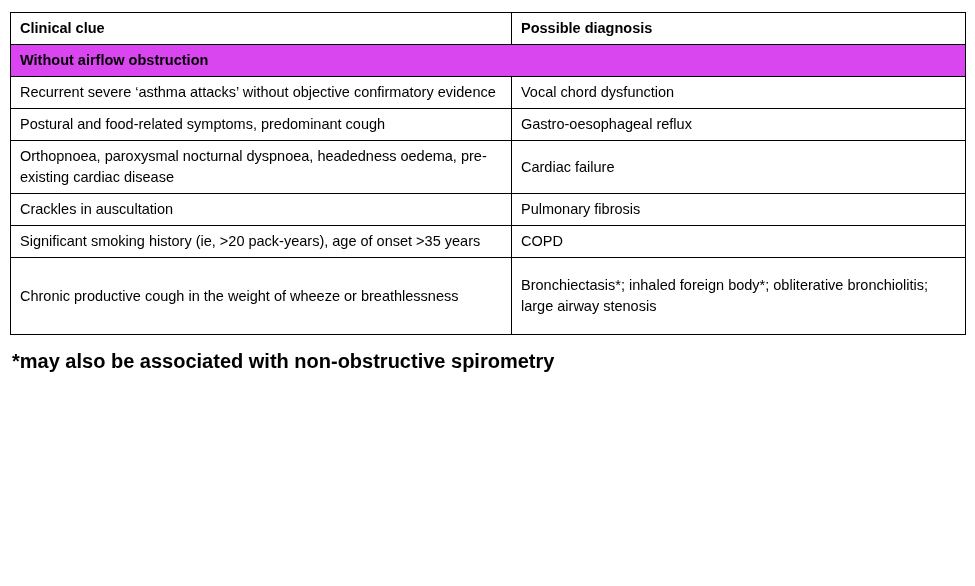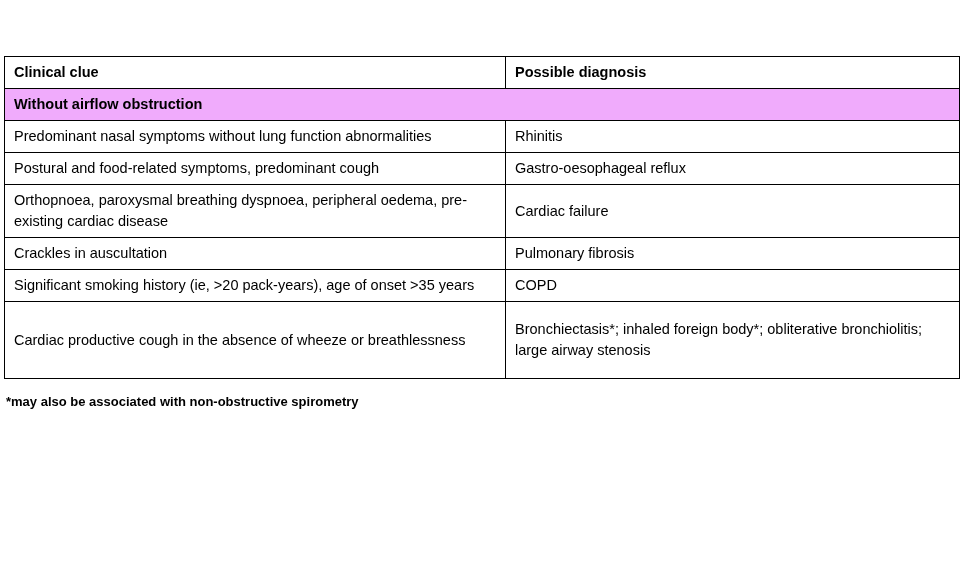--- a/index.html
+++ b/index.html
@@ -6,49 +6,48 @@
   html, body { margin: 0; padding: 0; background: #ffffff; }
   body {
     font-family: "Liberation Sans", sans-serif;
     color: #000;
     width: 975px;
     height: 586px;
   }
   .page {
     width: 975px;
     height: 528px;
-    padding: 12px 10px 0 4px;
-    margin-top: 44px;
+    padding: 12px 10px 0 10px;
   }
   table.clue-table {
     border-collapse: collapse;
     width: 955px;
     table-layout: fixed;
   }
   col.c1 { width: 501px; }
   col.c2 { width: 454px; }
   th, td {
     border: 1.5px solid #000;
     padding: 5px 9px;
     font-size: 14.5px;
     line-height: 1.45;
     text-align: left;
     vertical-align: middle;
     font-weight: normal;
     overflow-wrap: break-word;
   }
   th { font-weight: bold; }
   tr.section td {
-    background: #f0abfc;
+    background: #d946ef;
     font-weight: bold;
   }
   tr.tall td { padding-top: 17px; padding-bottom: 17px; }
   .footnote {
     font-weight: bold;
-    font-size: 13px;
+    font-size: 20px;
     margin-top: 15px;
     padding-left: 2px;
   }
 </style>
 </head>
 <body>
 
 <div class="page">
   <table class="clue-table">
     <colgroup>
@@ -59,42 +58,42 @@
       <tr>
         <th>Clinical clue</th>
         <th>Possible diagnosis</th>
       </tr>
 
       <tr class="section">
         <td colspan="2">Without airflow obstruction</td>
       </tr>
 
       <tr>
-        <td>Predominant nasal symptoms without lung function abnormalities</td>
-        <td>Rhinitis</td>
+        <td>Recurrent severe ‘asthma attacks’ without objective confirmatory evidence</td>
+        <td>Vocal chord dysfunction</td>
       </tr>
       <tr>
         <td>Postural and food-related symptoms, predominant cough</td>
         <td>Gastro-oesophageal reflux</td>
       </tr>
       <tr>
-        <td>Orthopnoea, paroxysmal breathing dyspnoea, peripheral oedema, pre-existing cardiac disease</td>
+        <td>Orthopnoea, paroxysmal nocturnal dyspnoea, headedness oedema, pre-existing cardiac disease</td>
         <td>Cardiac failure</td>
       </tr>
       <tr>
         <td>Crackles in auscultation</td>
         <td>Pulmonary fibrosis</td>
       </tr>
 
 
       <tr>
         <td>Significant smoking history (ie, &gt;20 pack-years), age of onset &gt;35 years</td>
         <td>COPD</td>
       </tr>
       <tr class="tall">
-        <td>Cardiac productive cough in the absence of wheeze or breathlessness</td>
+        <td>Chronic productive cough in the weight of wheeze or breathlessness</td>
         <td>Bronchiectasis*; inhaled foreign body*; obliterative bronchiolitis; large airway stenosis</td>
       </tr>
     </tbody>
   </table>
 
   <div class="footnote">*may also be associated with non-obstructive spirometry</div>
 </div>
 
 </body></html>

